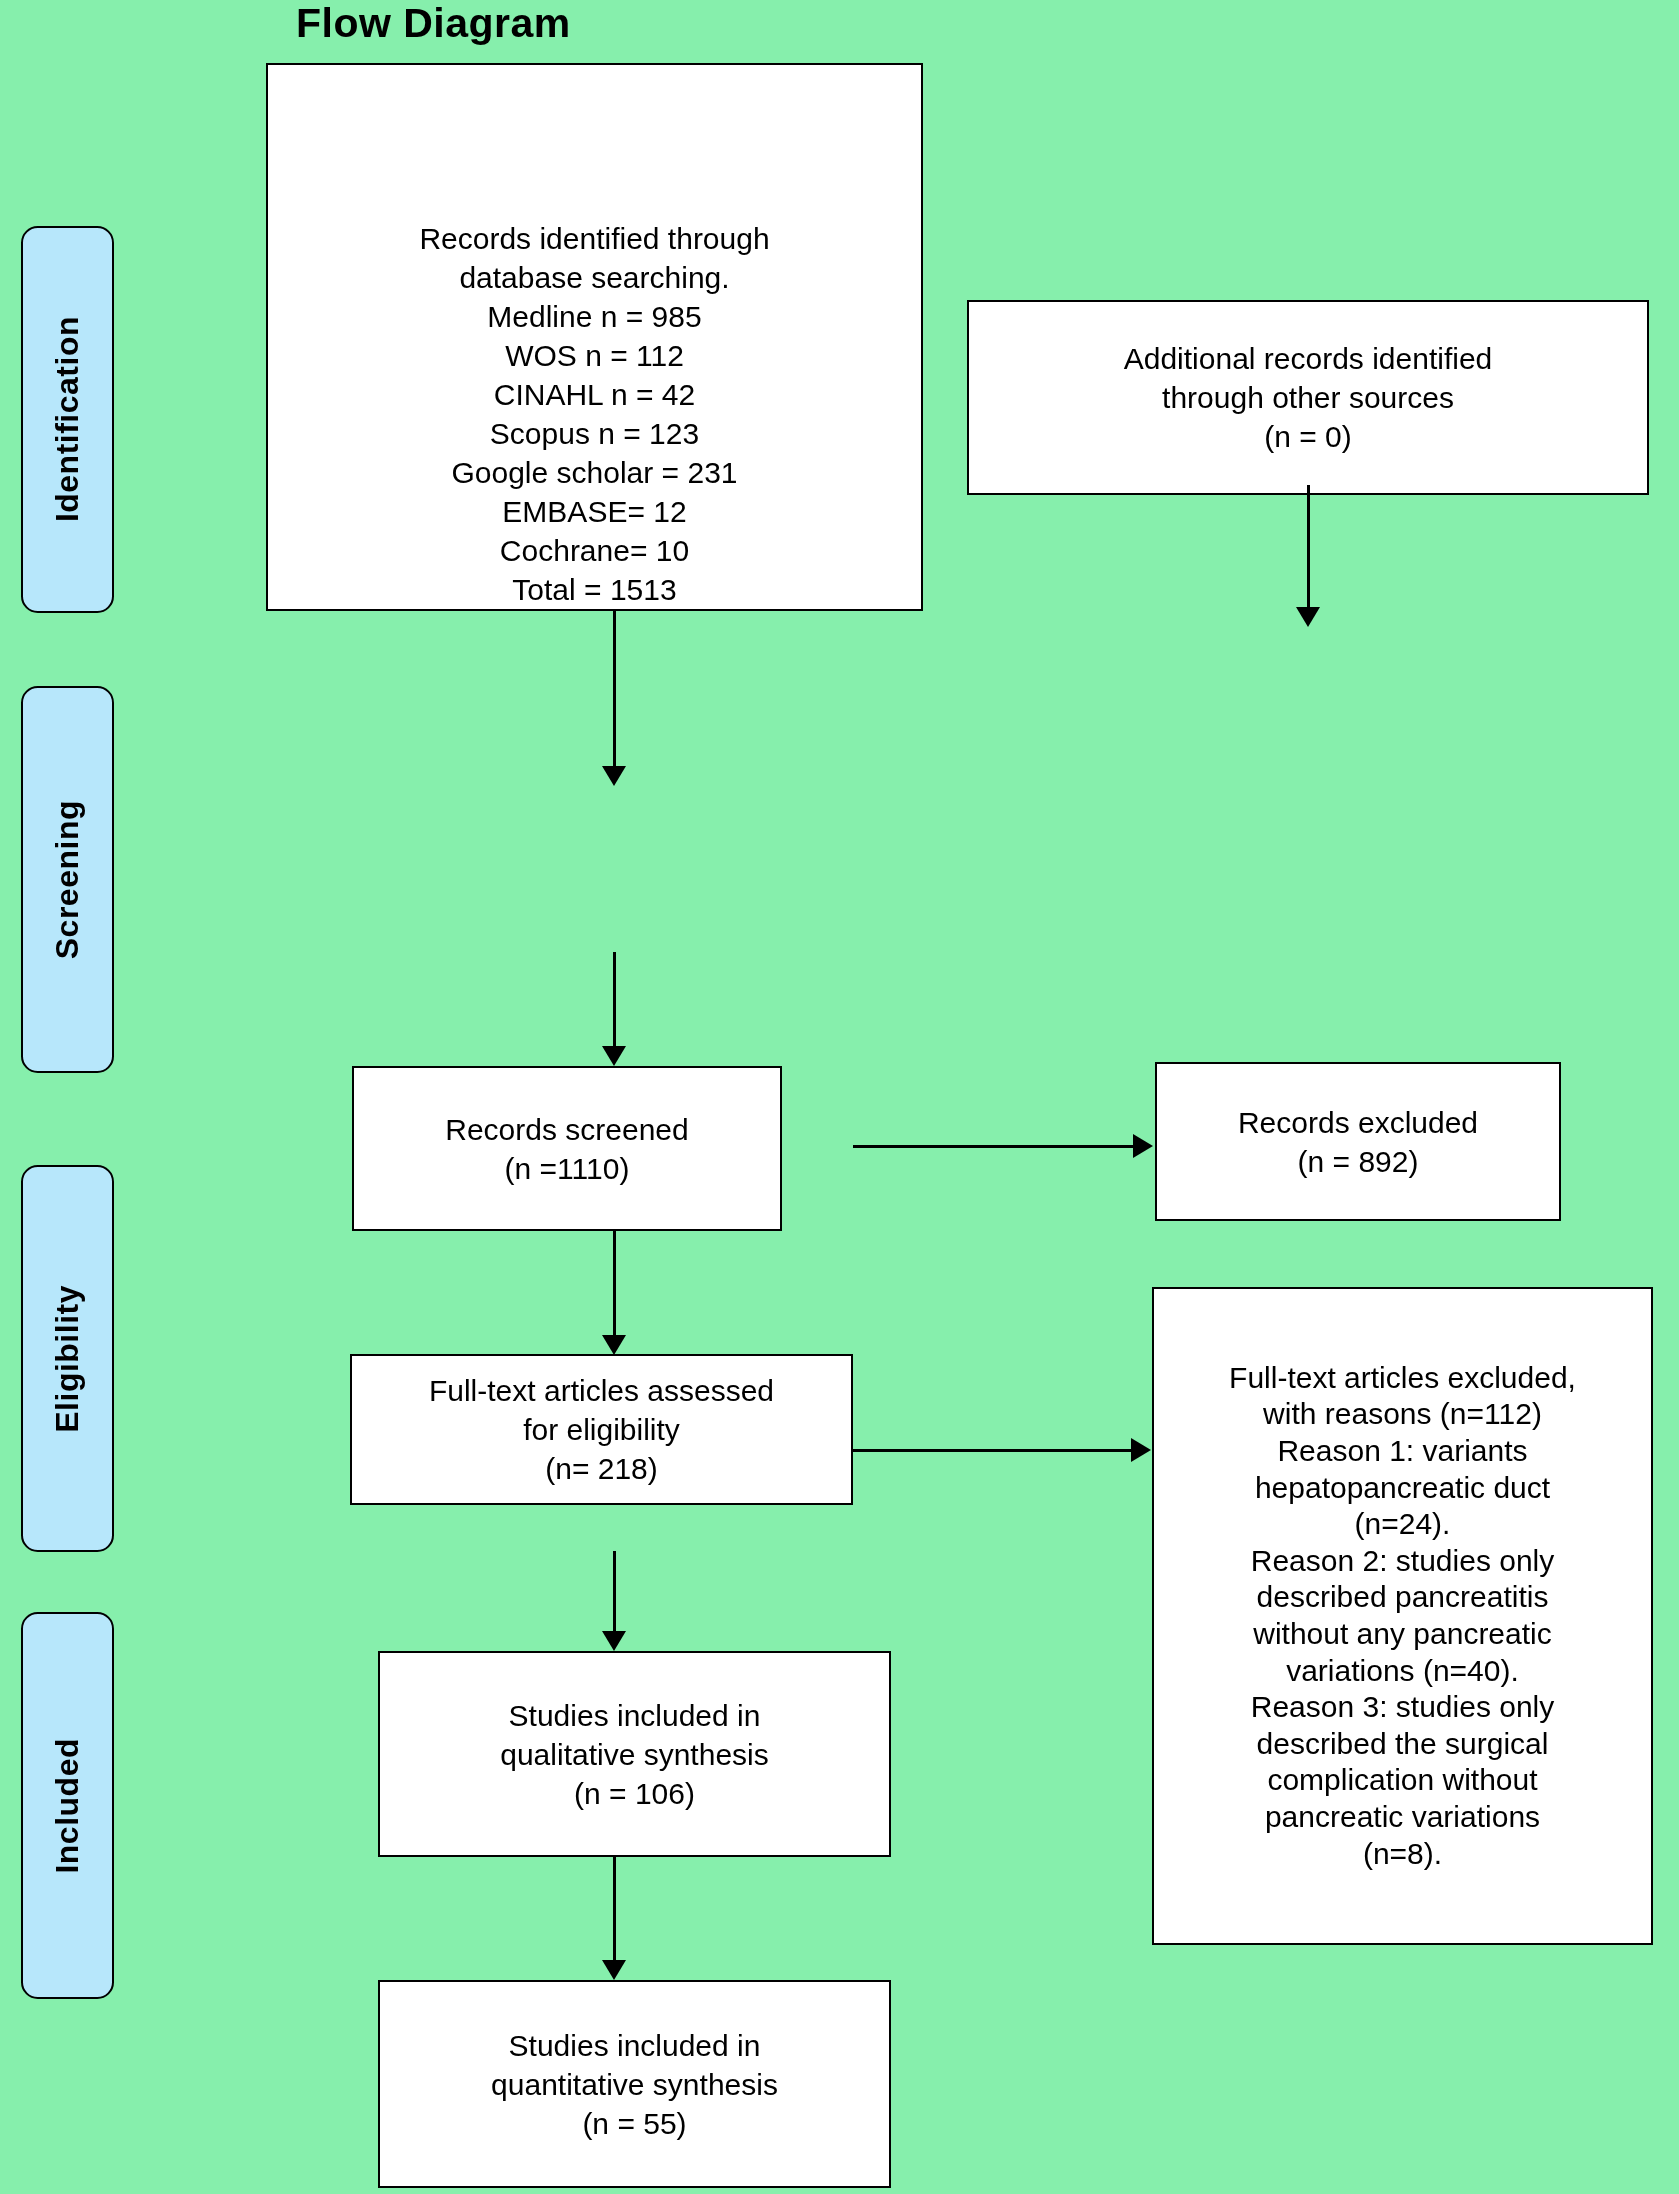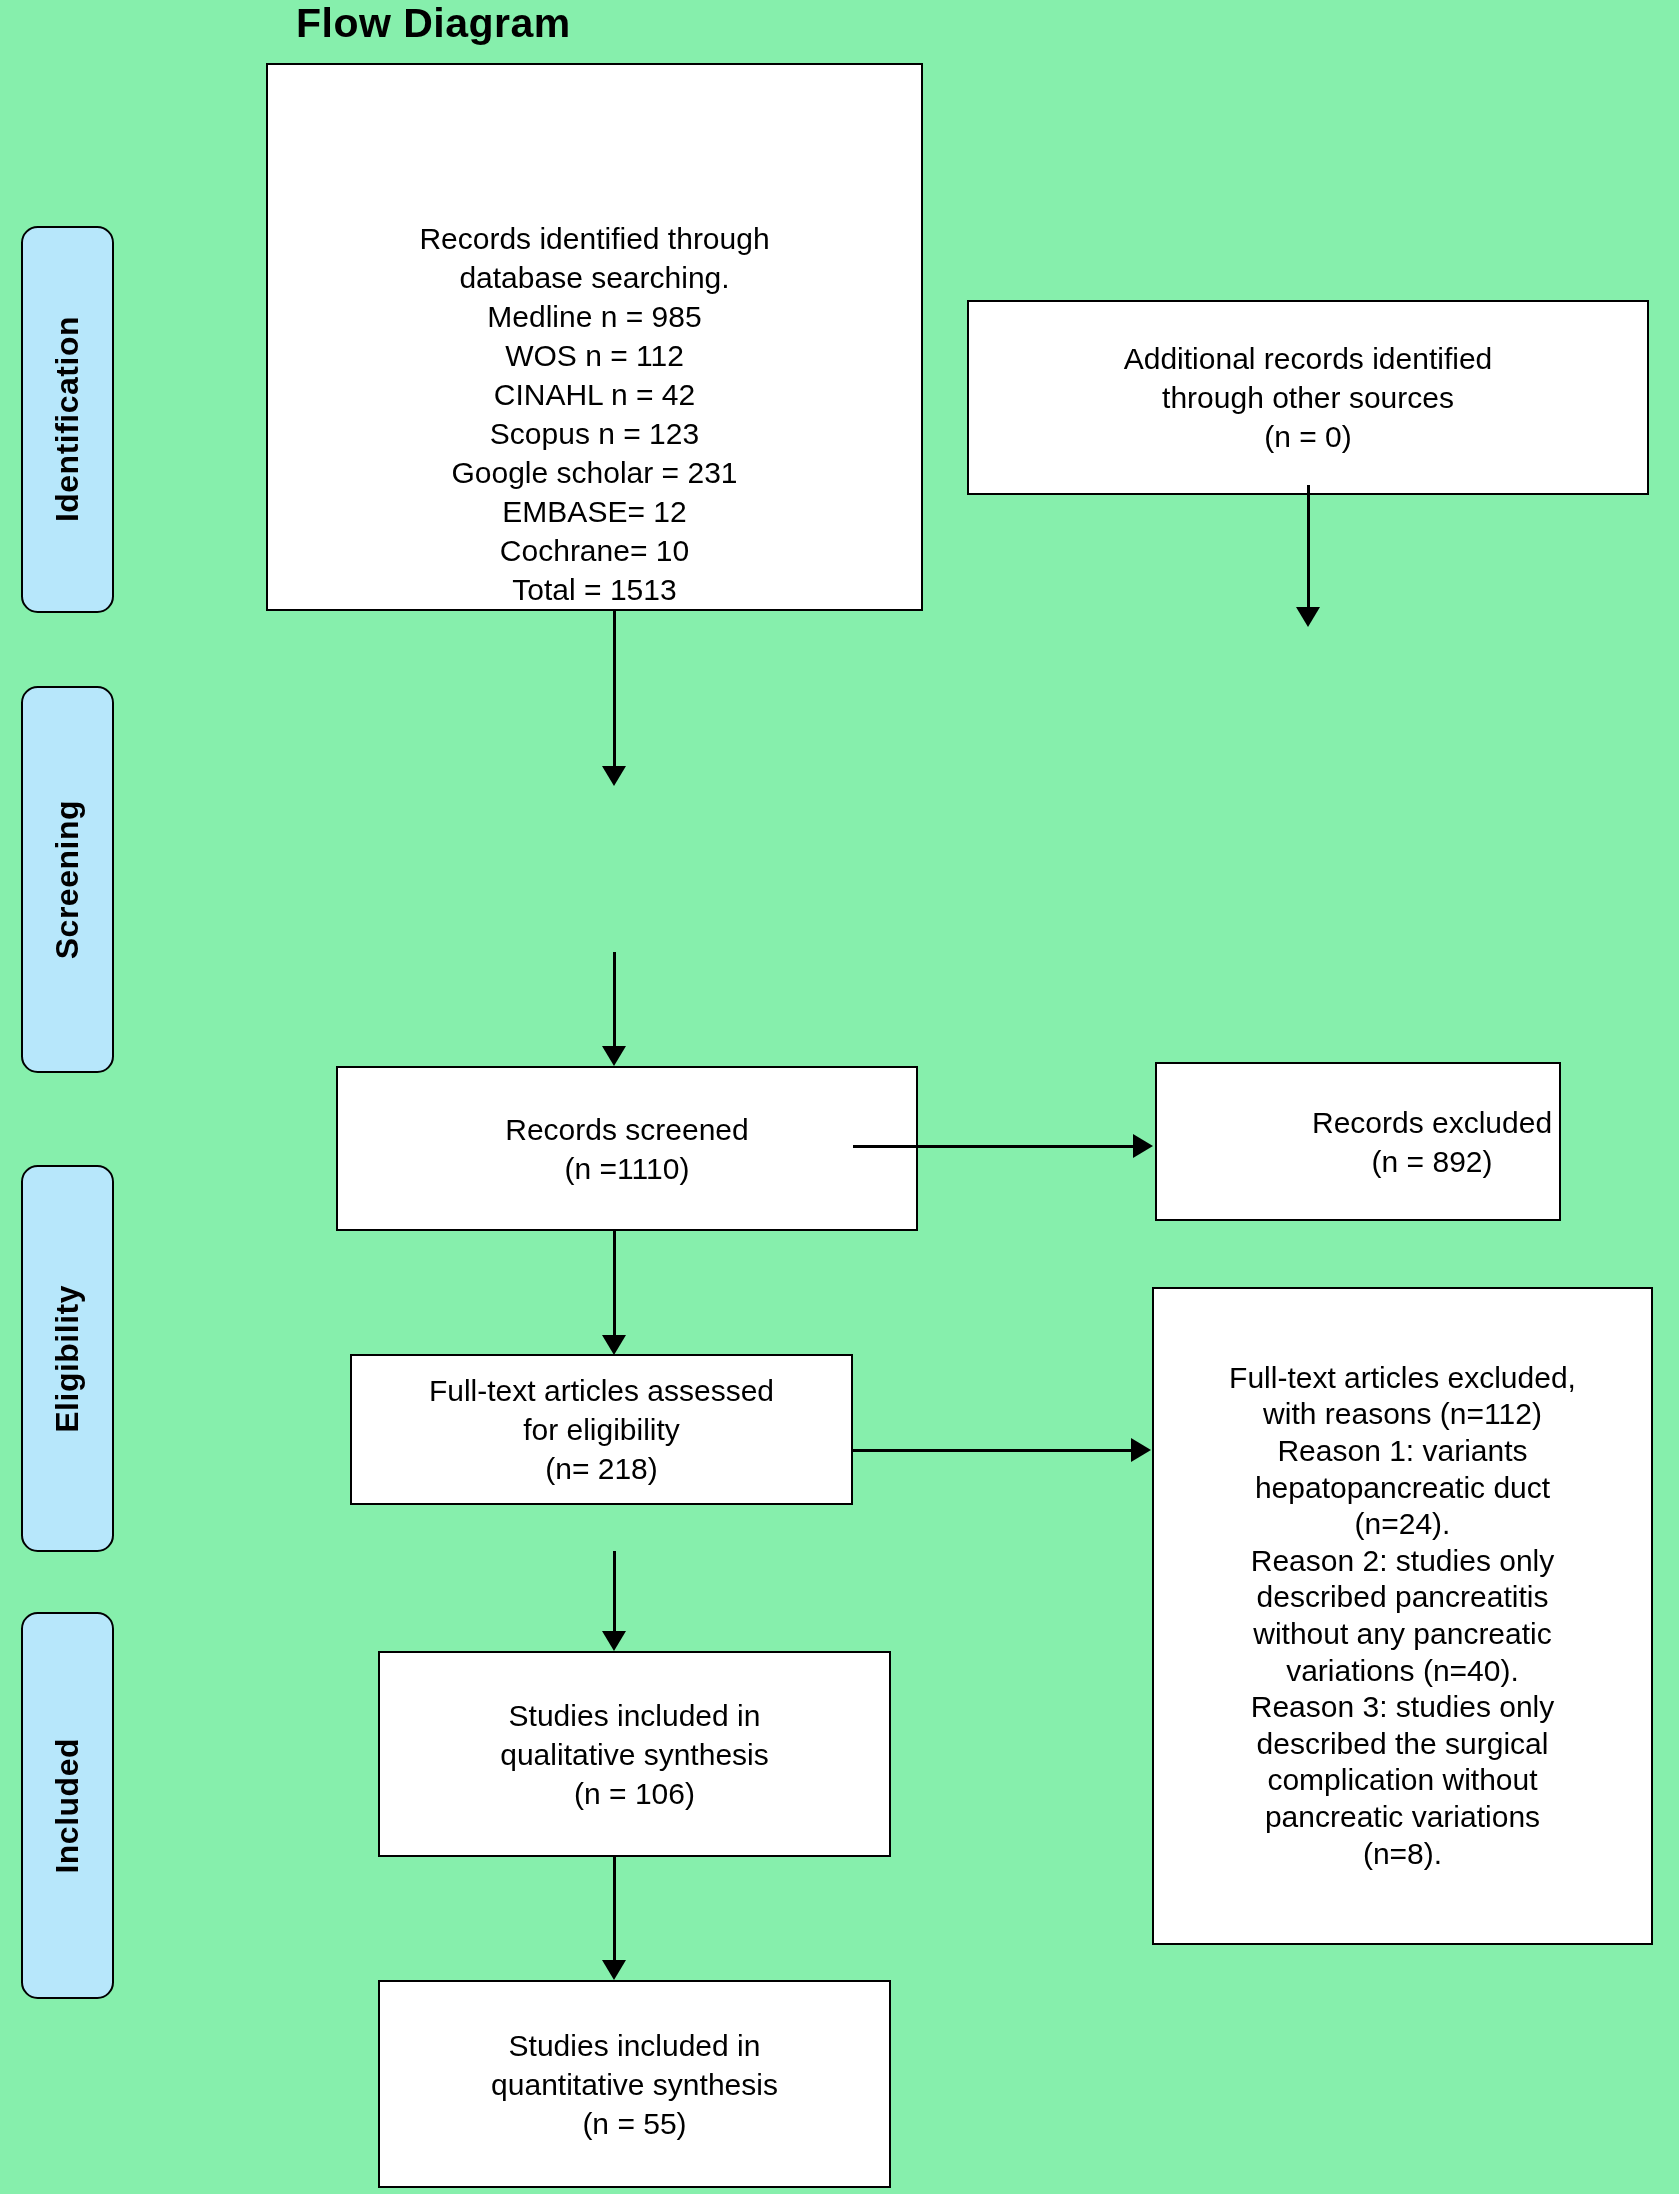--- a/index.html
+++ b/index.html
@@ -137,26 +137,26 @@
   <div class="vline" style="left:613px; top:611px; width:3.4px; height:160px;"></div>
   <div class="arrow-down" style="left:602px; top:766px;"></div>
 
   <div class="vline" style="left:1307px; top:485px; width:3.4px; height:126px;"></div>
   <div class="arrow-down" style="left:1296px; top:607px;"></div>
 
 
   <div class="vline" style="left:613px; top:952px; width:3.4px; height:99px;"></div>
   <div class="arrow-down" style="left:602px; top:1046px;"></div>
 
-  <div class="box" style="left:336px; top:1066px; width:582px; height:165px;">
+  <div class="box" style="left:352px; top:1066px; width:430px; height:165px;">
     <div class="txt">Records screened
 (n =1110)</div>
   </div>
 
-  <div class="box" style="left:1155px; top:1062px; width:406px; height:159px;justify-content:flex-end;">
+  <div class="box" style="left:1155px; top:1062px; width:406px; height:159px;">
     <div class="txt">Records excluded
 (n = 892)</div>
   </div>
 
   <div class="hline" style="left:853px; top:1145px; width:280px; height:3.4px;"></div>
   <div class="arrow-right" style="left:1133px; top:1134px;"></div>
 
   <div class="vline" style="left:613px; top:1230px; width:3.4px; height:110px;"></div>
   <div class="arrow-down" style="left:602px; top:1335px;"></div>
 

